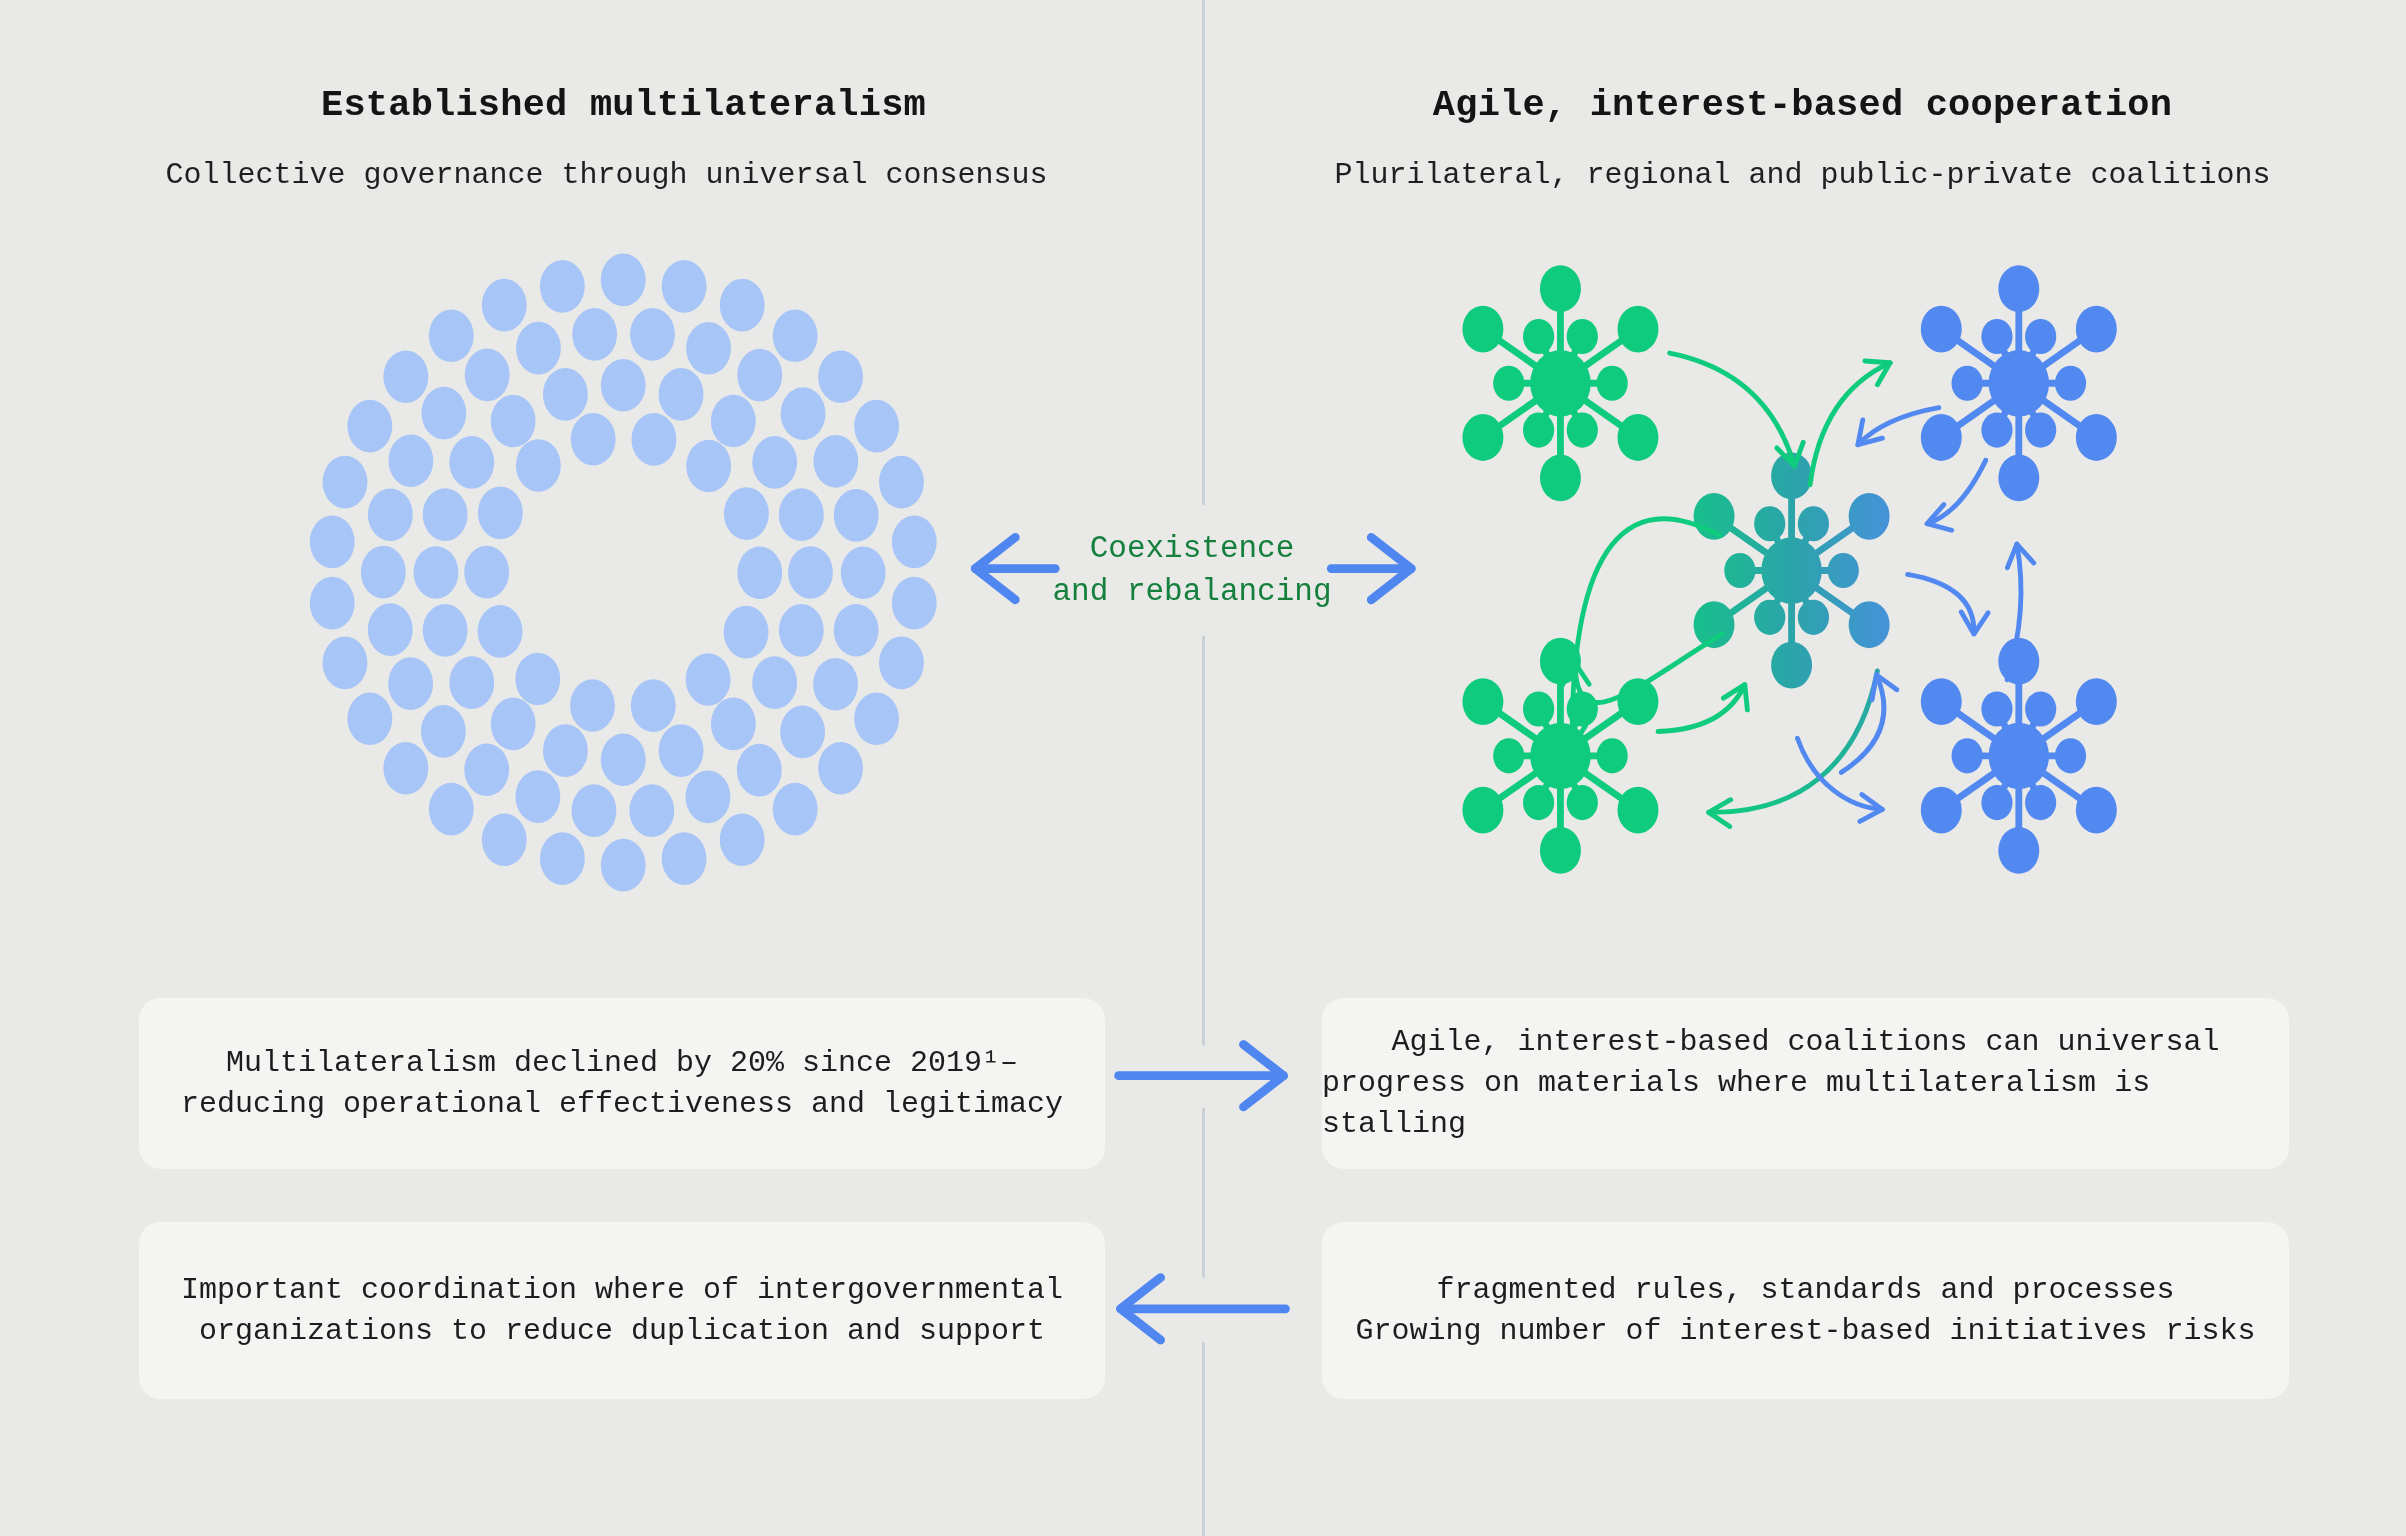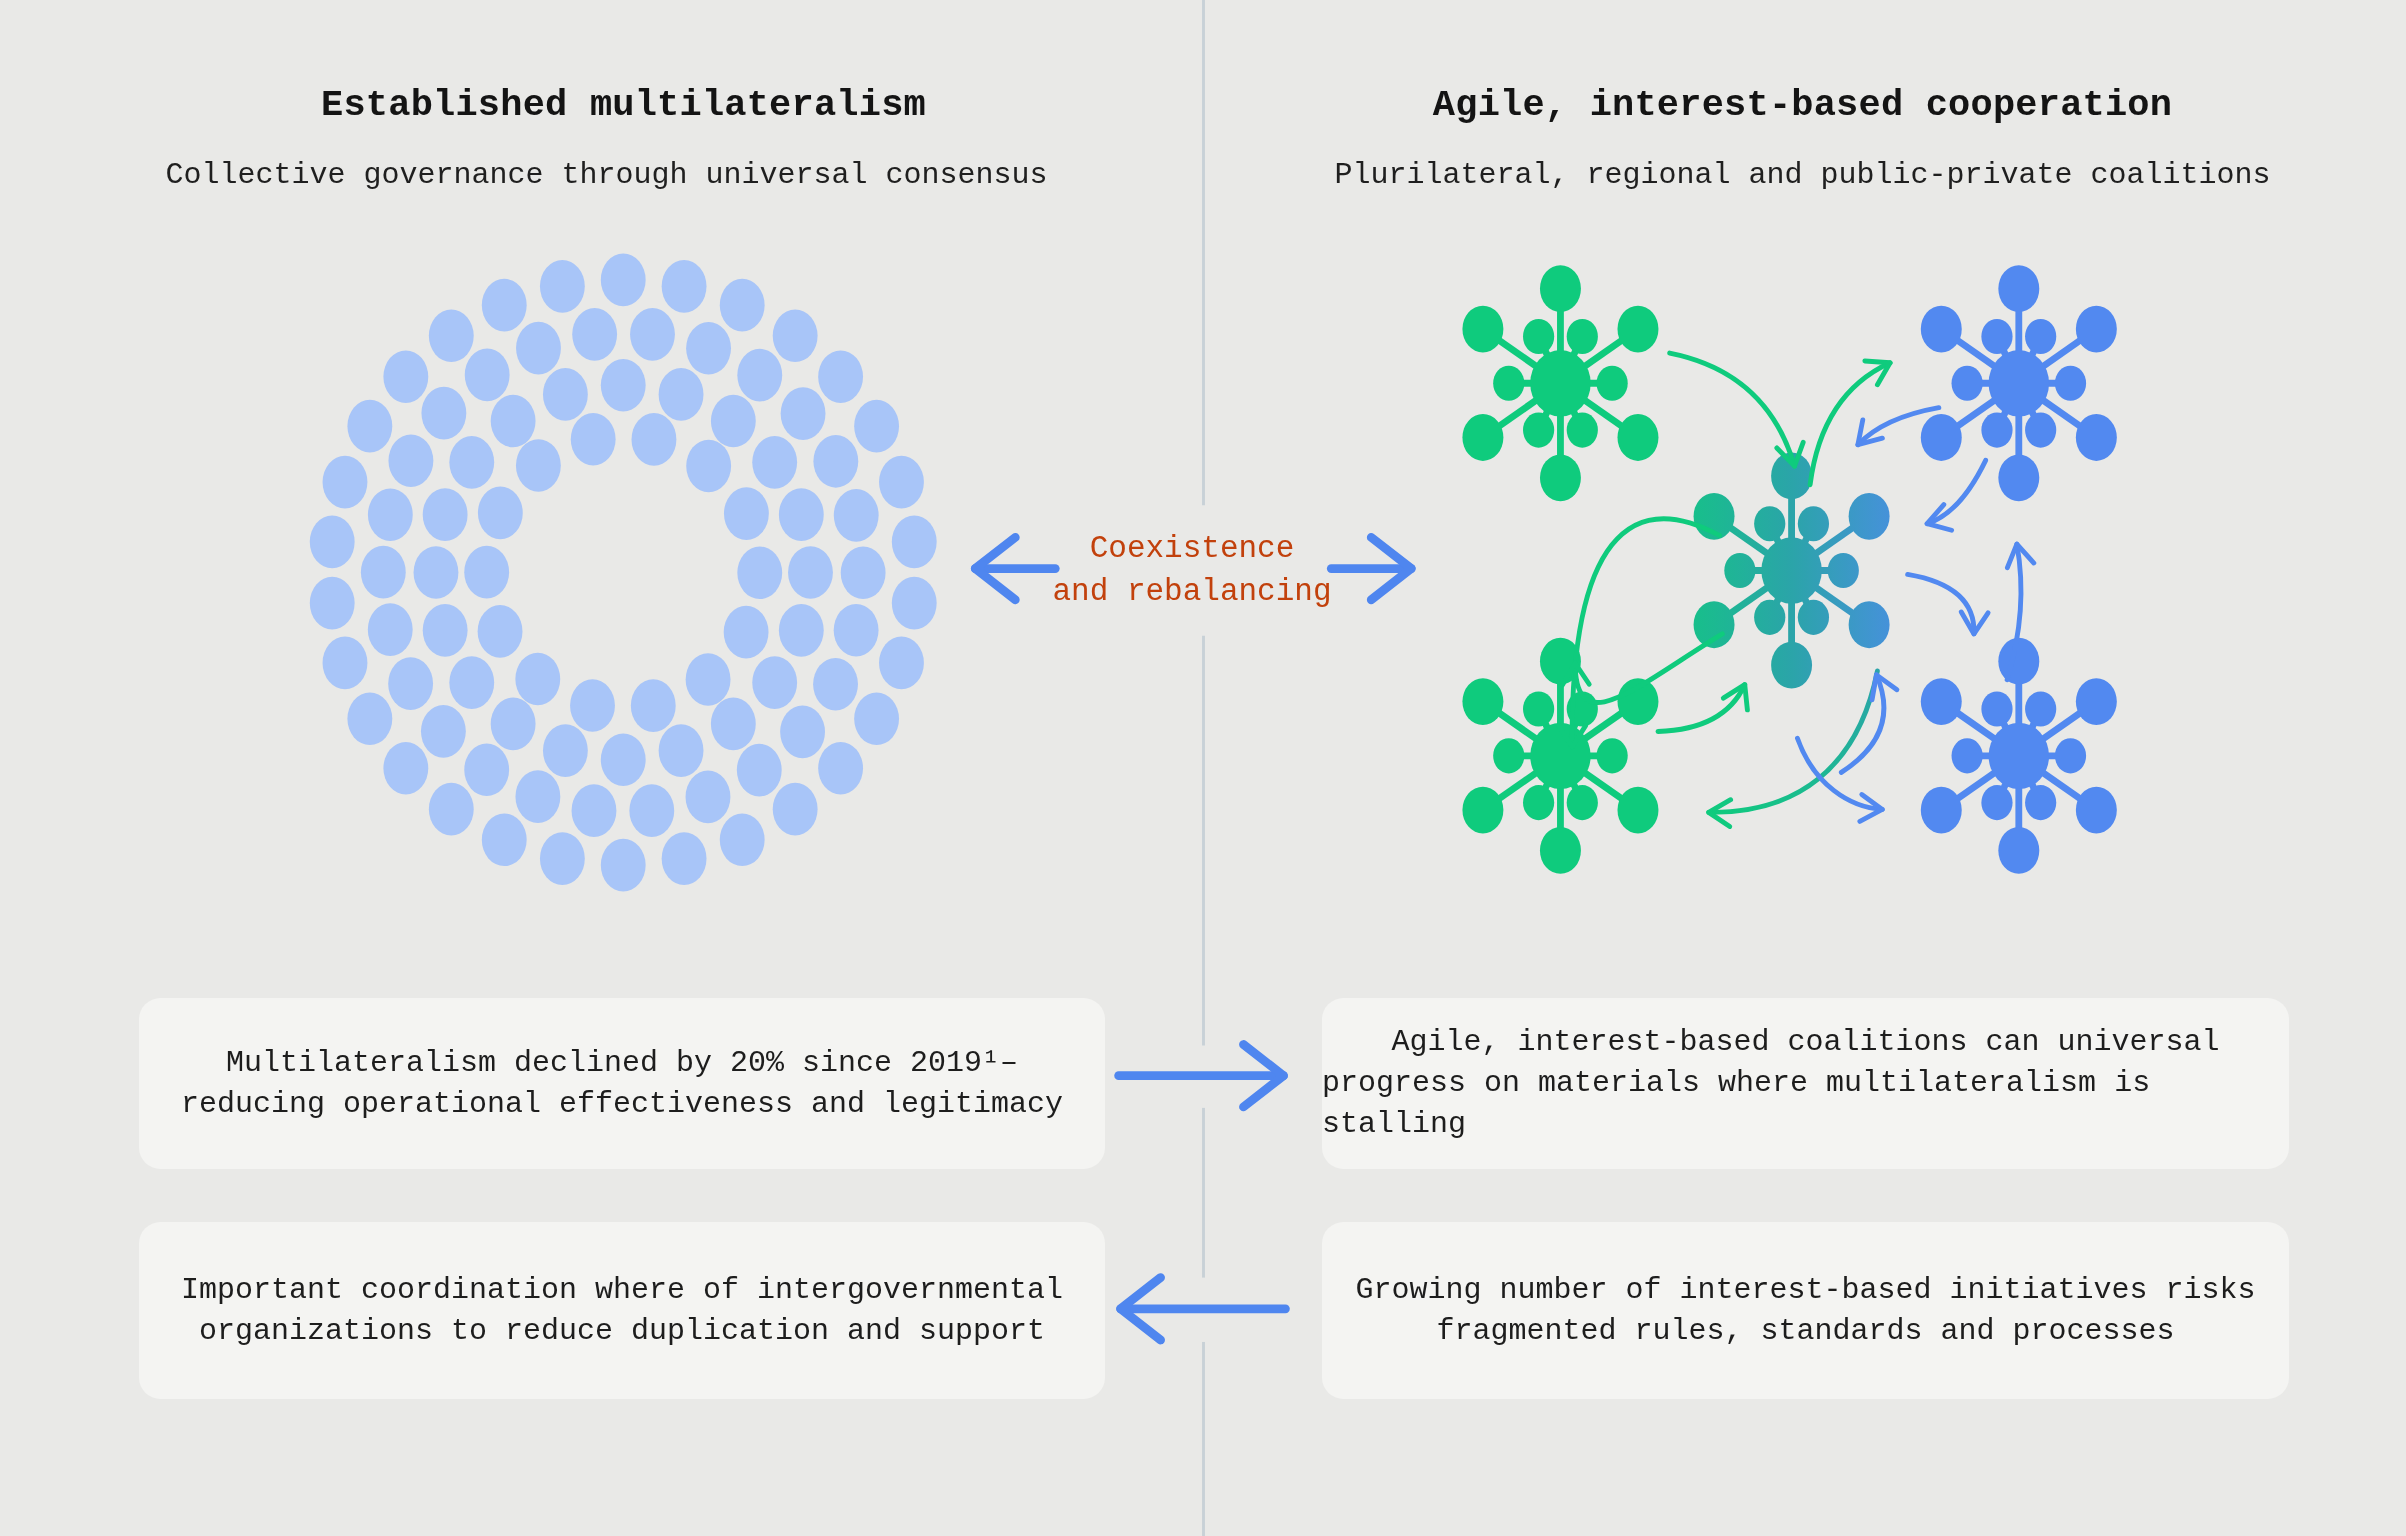--- a/index.html
+++ b/index.html
@@ -41,21 +41,21 @@
     color:#1d1d1d;
     line-height:41px;
   }
   .center-label{
     position:absolute;
     left:997px;top:527px;
     width:390px;
     text-align:center;
     font-size:31px;
     line-height:43px;
-    color:#c2410c;
+    color:#15803d;
   }
 </style>
 </head>
 <body>
 
 <div class="page">
 
   <svg id="gfx" width="2407" height="1537" viewBox="0 0 2468 1576">
       <defs>
         <linearGradient id="flakeGrad" gradientUnits="userSpaceOnUse" x1="1690" y1="585" x2="1985" y2="585">
@@ -389,19 +389,19 @@
     <div>progress on materials where multilateralism is stalling</div>
     <div></div>
   </div>
 
   <div class="insight-box" style="left:139px;top:1222px;width:966px;height:177px;">
     <div>Important coordination where of intergovernmental</div>
     <div>organizations to reduce duplication and support</div>
   </div>
 
   <div class="insight-box" style="left:1322px;top:1222px;width:967px;height:177px;">
+    <div>fragmented rules, standards and processes</div>
     <div>Growing number of interest-based initiatives risks</div>
-    <div>fragmented rules, standards and processes</div>
     <div></div>
   </div>
 
 </div>
 
 
 </body></html>

